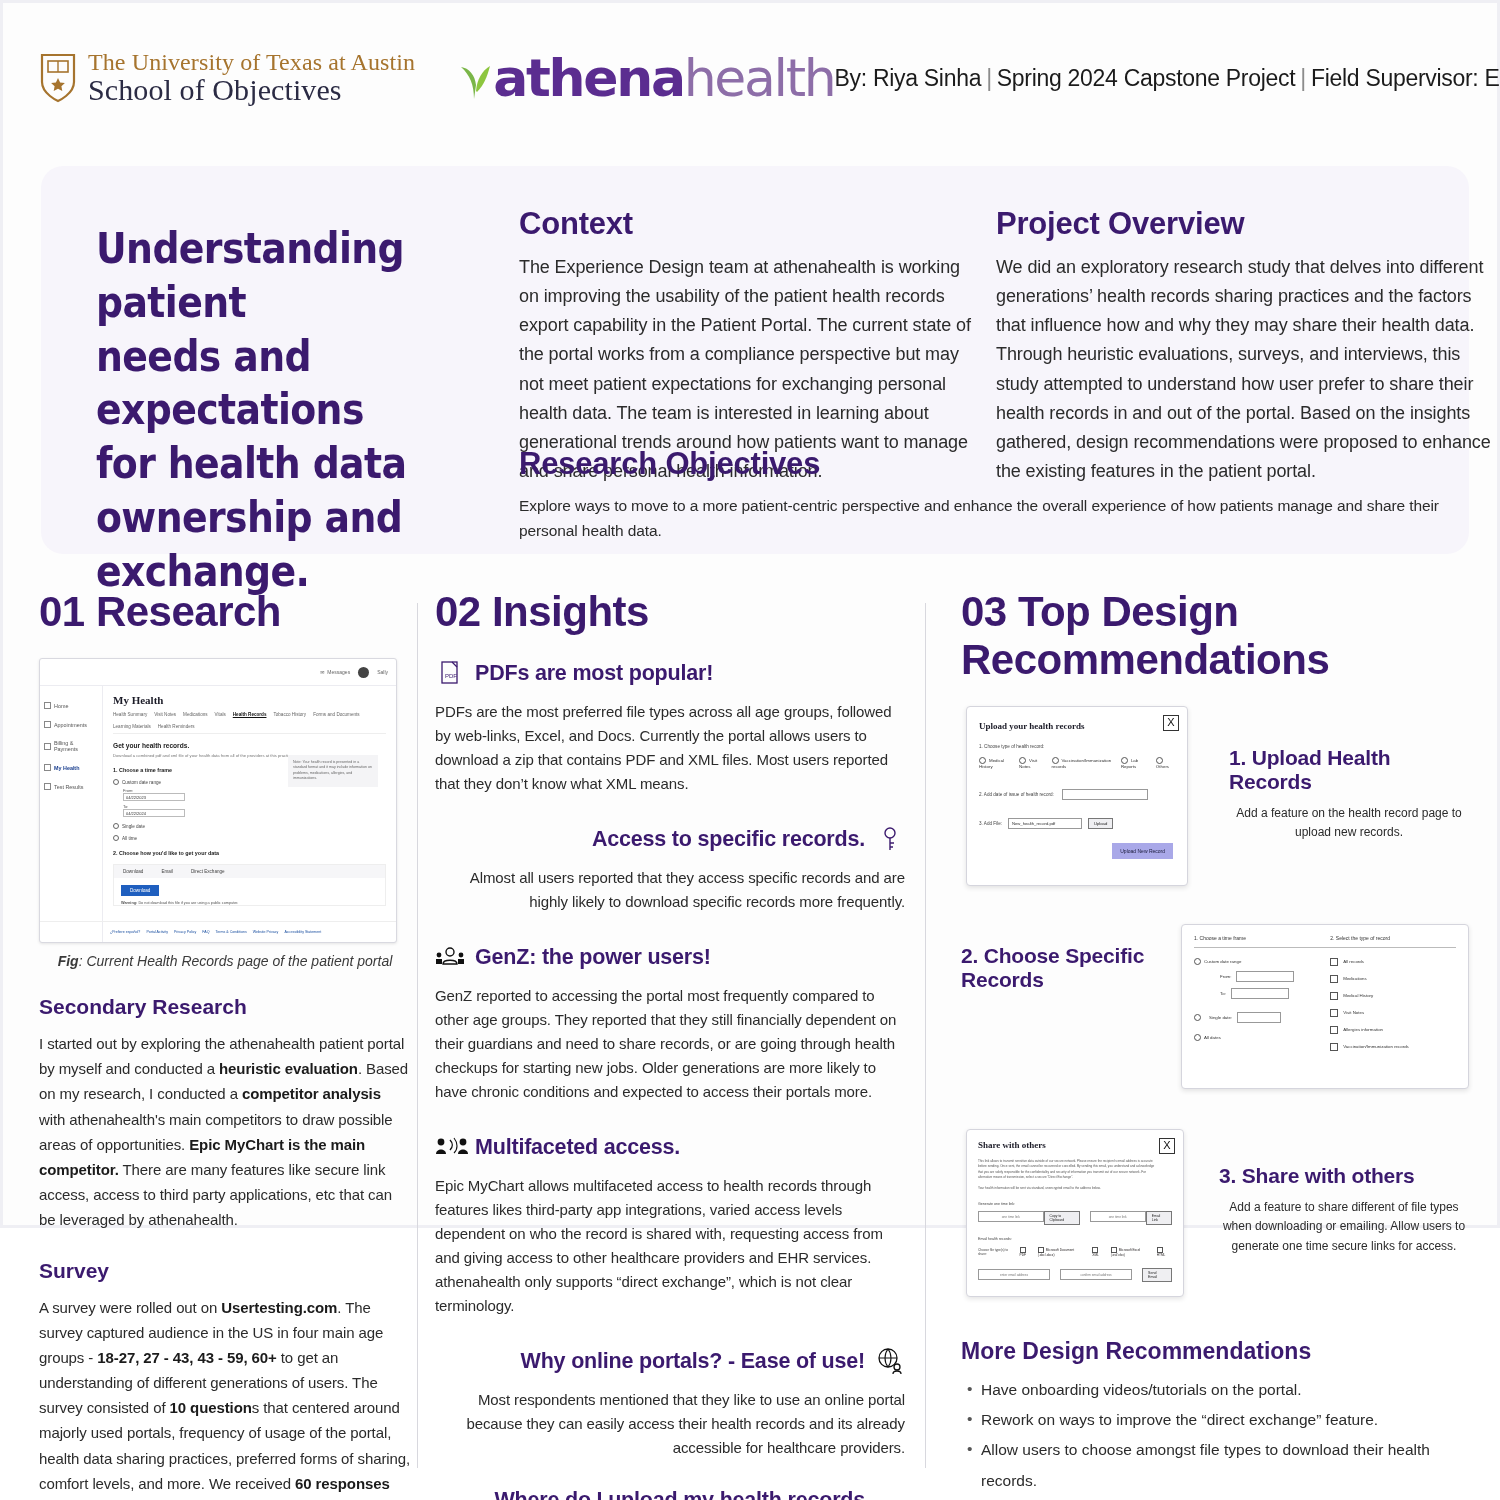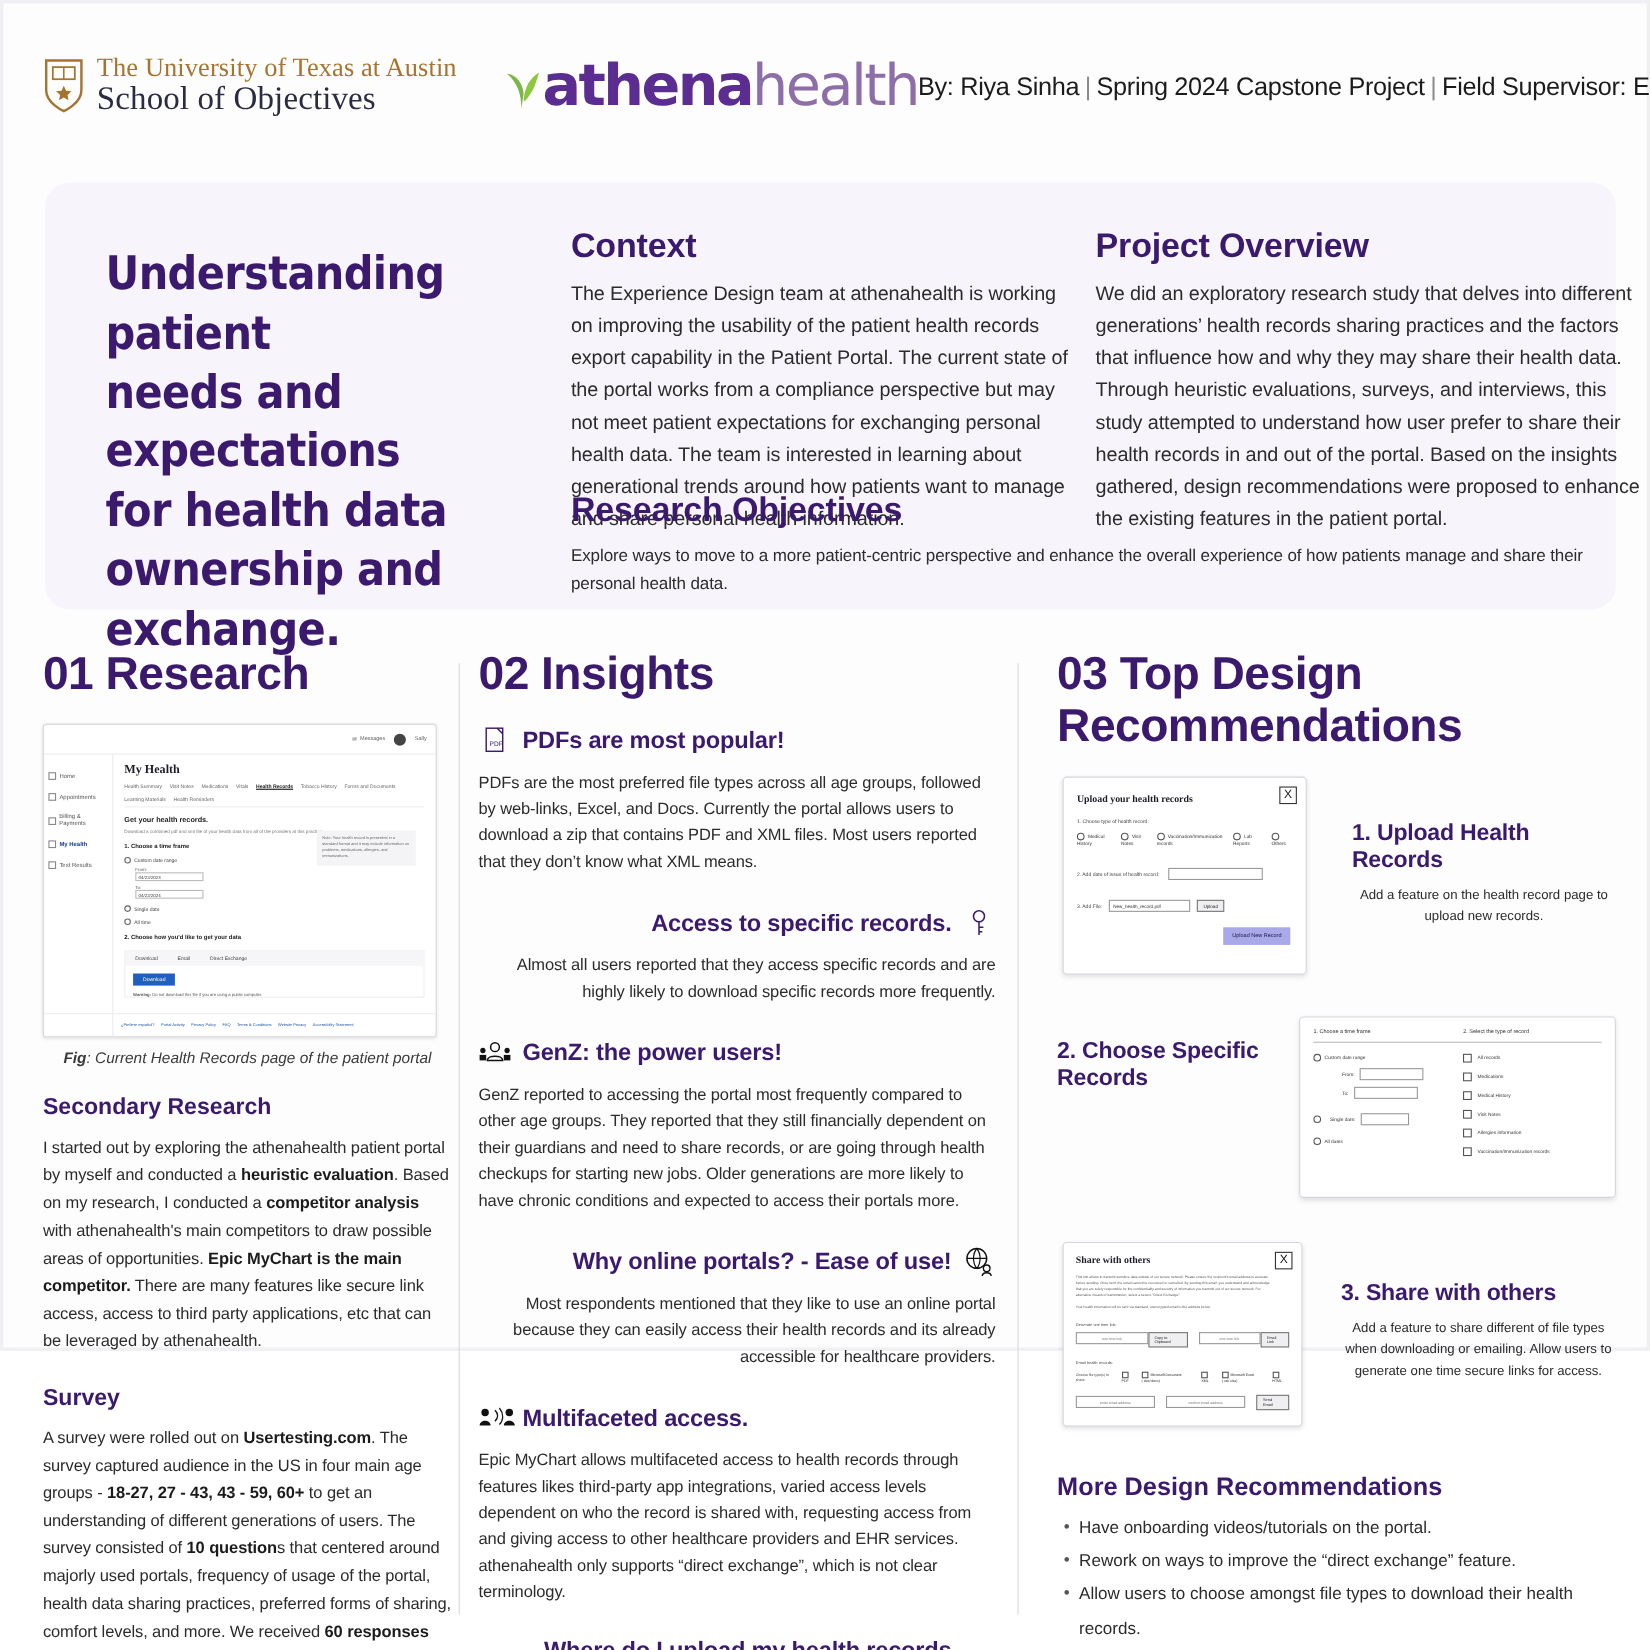--- a/index.html
+++ b/index.html
@@ -401,50 +401,50 @@
               <circle cx="26" cy="13" r="2.4" fill="#111"></circle>
               <rect x="1" y="17" width="6" height="5" fill="#111"></rect>
               <rect x="23" y="17" width="6" height="5" fill="#111"></rect>
             </svg>
         </span>
         <span class="ins-title">GenZ: the power users!</span>
       </div>
       <p class="ins-body">GenZ reported to accessing the portal most frequently compared to other age groups. They reported that they still financially dependent on their guardians and need to share records, or are going through health checkups for starting new jobs. Older generations are more likely to have chronic conditions and expected to access their portals more.</p>
     </div>
 
-    <div class="insight right">
-      <div class="ins-head">
-        <span class="ins-title">Why online portals? - Ease of use!</span>
-        <span class="ins-icon">
-          <svg width="30" height="30" viewBox="0 0 30 30">
-              <circle cx="13" cy="12" r="9" fill="none" stroke="#111" stroke-width="1.3"></circle>
-              <path d="M4 12 H22 M13 3 C9 8 9 16 13 21 M13 3 C17 8 17 16 13 21" stroke="#111" stroke-width="1.1" fill="none"></path>
-              <circle cx="22" cy="21" r="3" fill="none" stroke="#111" stroke-width="1.3"></circle>
-              <path d="M18 28 C18 24 26 24 26 28" fill="none" stroke="#111" stroke-width="1.3"></path>
-            </svg>
-        </span>
-      </div>
-      <p class="ins-body">Most respondents mentioned that they like to use an online portal because they can easily access their health records and its already accessible for healthcare providers.</p>
-    </div>
-
     <div class="insight">
       <div class="ins-head">
         <span class="ins-icon">
           <svg width="34" height="30" viewBox="0 0 34 30">
               <circle cx="6" cy="10" r="3.4" fill="#111"></circle>
               <path d="M1 22 C1 16 11 16 11 22 Z" fill="#111"></path>
               <circle cx="28" cy="10" r="3.4" fill="#111"></circle>
               <path d="M23 22 C23 16 33 16 33 22 Z" fill="#111"></path>
               <path d="M15 8 C18 11 18 15 15 18" stroke="#111" stroke-width="1.4" fill="none"></path>
               <path d="M19 6 C23 11 23 17 19 21" stroke="#111" stroke-width="1.1" fill="none"></path>
             </svg>
         </span>
         <span class="ins-title">Multifaceted access.</span>
       </div>
       <p class="ins-body">Epic MyChart allows multifaceted access to health records through features likes third-party app integrations, varied access levels dependent on who the record is shared with, requesting access from and giving access to other healthcare providers and EHR services. athenahealth only supports “direct exchange”, which is not clear terminology.</p>
+    </div>
+
+    <div class="insight right">
+      <div class="ins-head">
+        <span class="ins-title">Why online portals? - Ease of use!</span>
+        <span class="ins-icon">
+          <svg width="30" height="30" viewBox="0 0 30 30">
+              <circle cx="13" cy="12" r="9" fill="none" stroke="#111" stroke-width="1.3"></circle>
+              <path d="M4 12 H22 M13 3 C9 8 9 16 13 21 M13 3 C17 8 17 16 13 21" stroke="#111" stroke-width="1.1" fill="none"></path>
+              <circle cx="22" cy="21" r="3" fill="none" stroke="#111" stroke-width="1.3"></circle>
+              <path d="M18 28 C18 24 26 24 26 28" fill="none" stroke="#111" stroke-width="1.3"></path>
+            </svg>
+        </span>
+      </div>
+      <p class="ins-body">Most respondents mentioned that they like to use an online portal because they can easily access their health records and its already accessible for healthcare providers.</p>
     </div>
 
     <div class="insight right">
       <div class="ins-head">
         <span class="ins-title">Where do I upload my health records myself?</span>
         <span class="ins-icon">
           <svg width="30" height="30" viewBox="0 0 30 30">
               <path d="M8 17 C3 17 3 9 9 9 C10 4 20 4 21 9 C27 9 27 17 22 17" fill="none" stroke="#111" stroke-width="1.3"></path>
               <path d="M15 27 L15 14 M11 18 L15 14 L19 18" stroke="#111" stroke-width="1.3" fill="none"></path>
             </svg>

